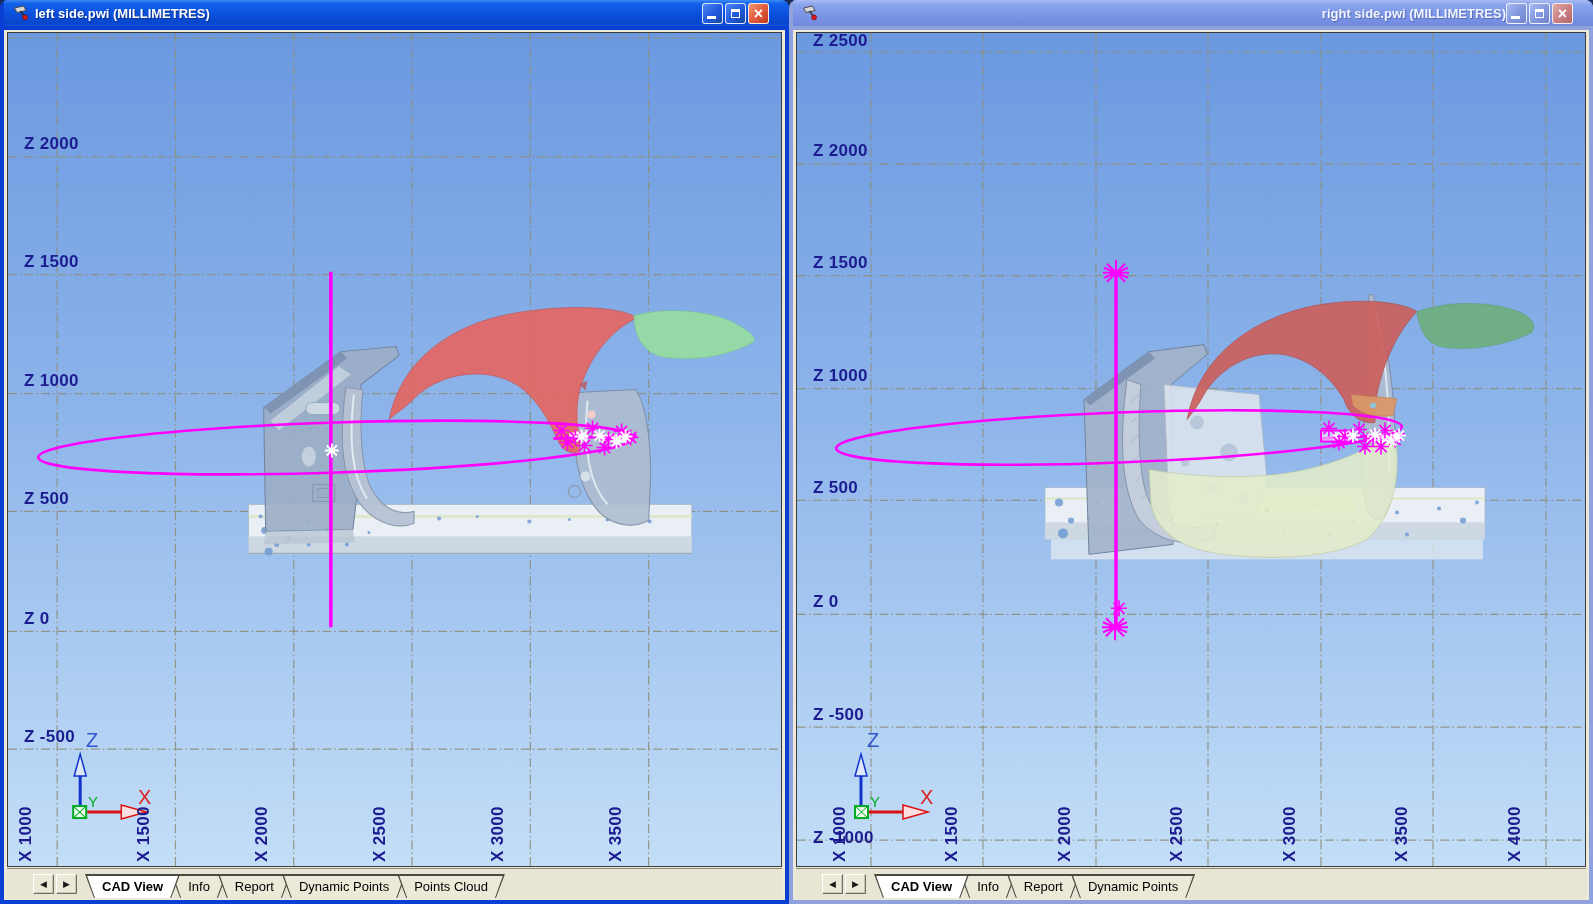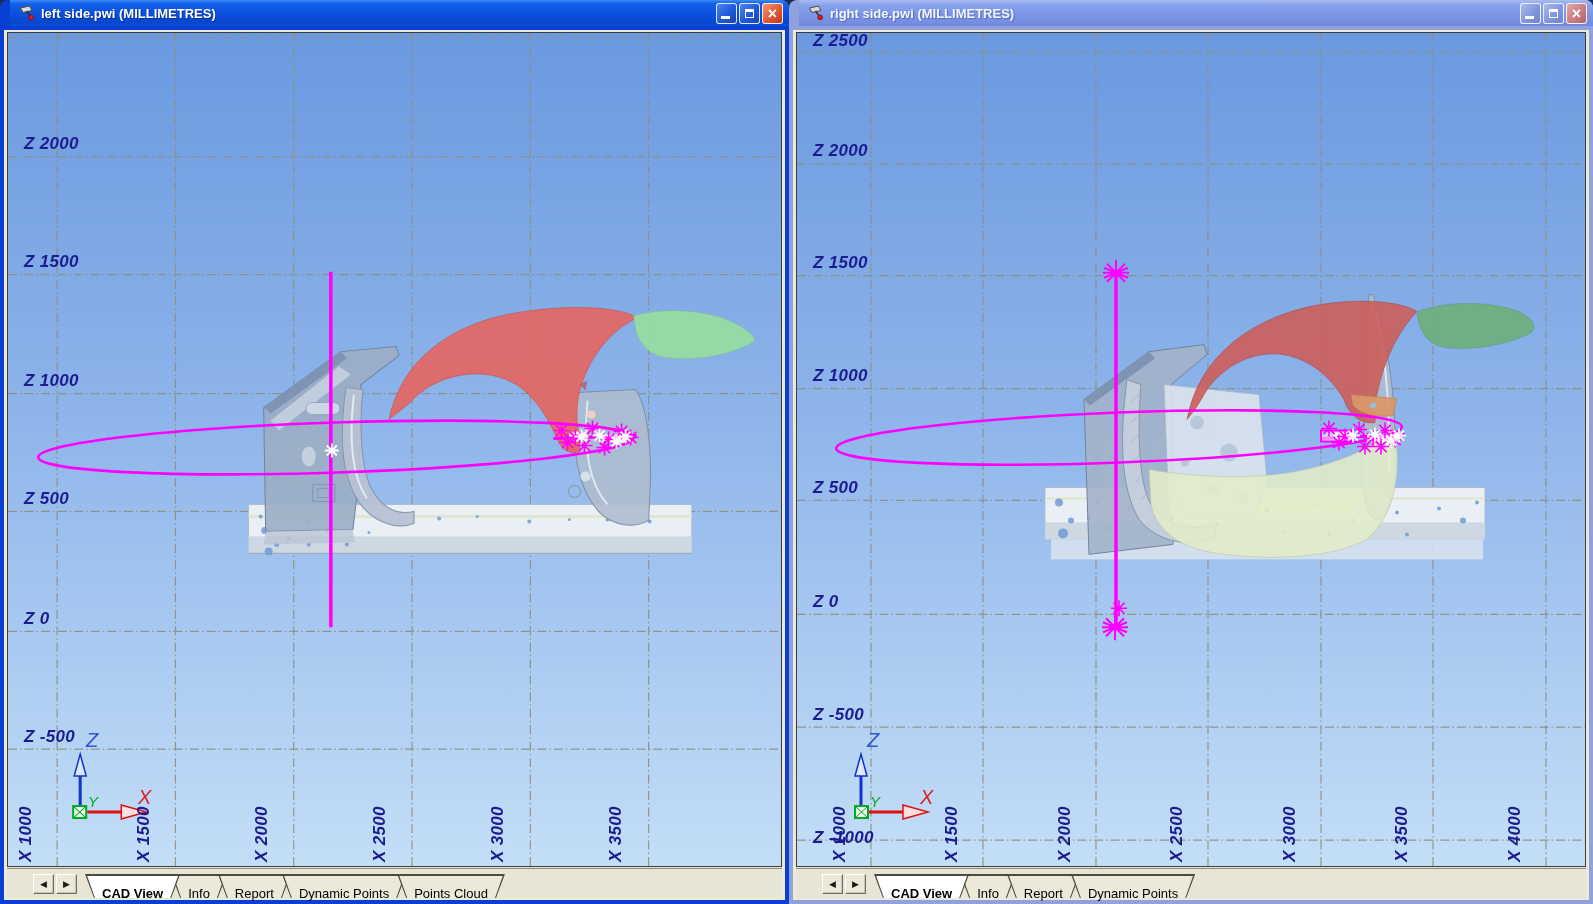--- a/index.html
+++ b/index.html
@@ -3,62 +3,62 @@
 <meta charset="utf-8">
 <style>
   * { margin:0; padding:0; box-sizing:border-box; }
   html,body { width:1593px; height:904px; overflow:hidden; background:#1d2a56;
               font-family:"Liberation Sans",sans-serif; }
 
   .window { position:absolute; top:0; height:904px; border-radius:8px 8px 0 0; overflow:hidden; }
   .win-left  { left:0;     width:789px; background:#0a3fd4; }
   .win-right { left:789px; width:804px; background:#8fa2de; }
 
-  .titlebar { position:absolute; left:10px; top:0; right:0; height:26px;
-              display:flex; align-items:center; padding:0 6px 0 8px; }
+  .titlebar { position:absolute; left:4px; top:0; right:0; height:26px;
+              display:flex; align-items:center; padding:0 20px 0 8px; }
   .win-left  .titlebar { background:linear-gradient(180deg,#3d8bf5 0%,#1261ea 14%,#0b50dd 55%,#0846cc 88%,#1153dd 100%); }
   .win-right .titlebar { background:linear-gradient(180deg,#a7bbf2 0%,#88a3ec 20%,#7b95e6 60%,#7189dd 100%); }
   .title-text { color:#fff; font-weight:700; font-size:13px; margin-left:6px;
                 text-shadow:1px 1px 1px rgba(10,40,120,.8); white-space:nowrap; flex:1; }
-  .win-right .title-text { color:#f2f5ff; text-shadow:1px 1px 1px rgba(70,90,160,.7); }
+  .win-right .title-text { color:#f2f5ff; text-shadow:1px 1px 1px rgba(70,90,160,.7);text-align:right; }
 
   .tb-buttons { display:flex; gap:2px; }
   .tb-btn { width:21px; height:21px; border-radius:3px; border:1px solid rgba(255,255,255,.85);
             position:relative; display:flex; align-items:center; justify-content:center; }
   .win-left  .btn-blue { background:linear-gradient(135deg,#4d86f2 0%,#2058dd 55%,#17489e 100%); }
   .win-left  .btn-close{ background:linear-gradient(135deg,#f09a70 0%,#e25c3c 50%,#bf3a1d 100%); }
   .win-right .btn-blue { background:linear-gradient(135deg,#a9bcf2 0%,#8196dd 55%,#6f84c8 100%); }
   .win-right .btn-close{ background:linear-gradient(135deg,#e0aaa8 0%,#cc8084 50%,#b06668 100%); }
   .g-min { position:absolute; left:4px; bottom:4px; width:9px; height:3px; background:#fff; }
   .g-max { width:9px; height:9px; border:1px solid #fff; border-top:3px solid #fff; }
   .g-close { color:#fff; font-weight:700; font-size:16px; line-height:17px; }
 
   .frame { position:absolute; left:4px; right:4px; top:30px; bottom:4px; background:#ece9d8; }
   .view  { position:absolute; left:3px; right:3px; top:2px; bottom:33px;
            border:1px solid #3c3c3c;
            background:linear-gradient(180deg,#6b99e0 0%,#8db4ea 45%,#c3def7 100%);
-           overflow:hidden;font-style:italic; }
+           overflow:hidden; }
   .view svg { position:absolute; left:0; top:0; width:100%; height:100%; }
 
   .zlab { position:absolute; left:16px; color:#1c1c90; font-size:17px; font-weight:700;
           letter-spacing:.3px; white-space:nowrap; }
   .xlab { position:absolute; bottom:4px; color:#1c1c90; font-size:17px; font-weight:700;
           white-space:nowrap; transform:rotate(-90deg); transform-origin:0 100%; letter-spacing:.3px; }
   .tlab { position:absolute; font-size:20px; font-weight:400; }
   .tlab.tz { color:#3355cc; } .tlab.tx { color:#dd2222; } .tlab.ty { color:#00aa22; font-size:15px; }
 
   .tabstrip { position:absolute; left:3px; right:3px; bottom:2px; height:30px;
               background:#e8e5d5; border-top:1px solid #8a8a7e;
               display:flex; align-items:flex-end; padding-left:26px; }
   .tsbtn { width:21px; height:20px; margin:0 2px 4px 0; background:#ece9d8;
            border:1px solid; border-color:#fff #6f6f66 #6f6f66 #fff;
            box-shadow:inset -1px -1px 0 #c9c5b6;
            font-size:9px; color:#1a1a1a; display:flex; align-items:center; justify-content:center; }
   .tabs { display:flex; align-items:flex-end; height:100%; margin-left:6px; }
-  .tab { position:relative; height:24px; line-height:23px; padding:8px 17px;
+  .tab { position:relative; height:24px; line-height:23px; padding:1px 17px;
          margin-right:-9px; font-size:13px; color:#000; }
   .tab::before { content:""; position:absolute; inset:0; background:#4a4a42;
                  clip-path:polygon(0 0,100% 0,calc(100% - 9px) 100%,9px 100%); }
   .tab::after  { content:""; position:absolute; left:2px; right:2px; top:1.5px; bottom:0;
                  background:#ece9d8;
                  clip-path:polygon(0 0,100% 0,calc(100% - 8px) 100%,8px 100%); }
   .tab > span { position:relative; z-index:2; }
   .tab.active { font-weight:700; z-index:3; }
   .tab.active::after { background:#ffffff; }
 </style>

